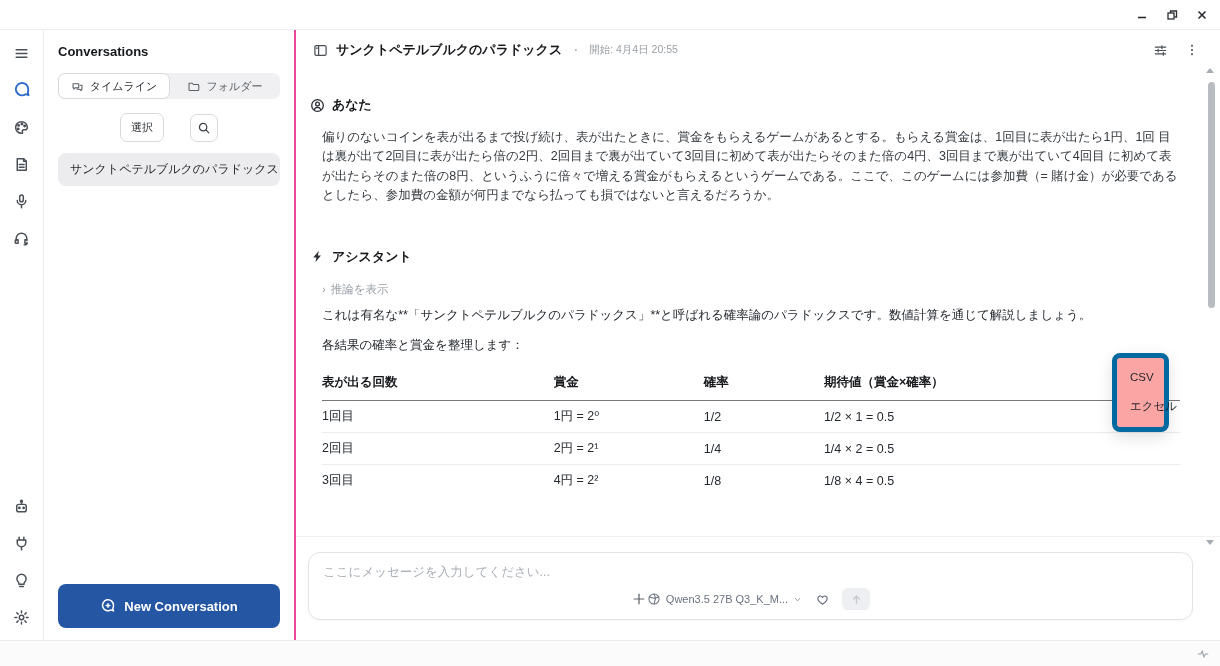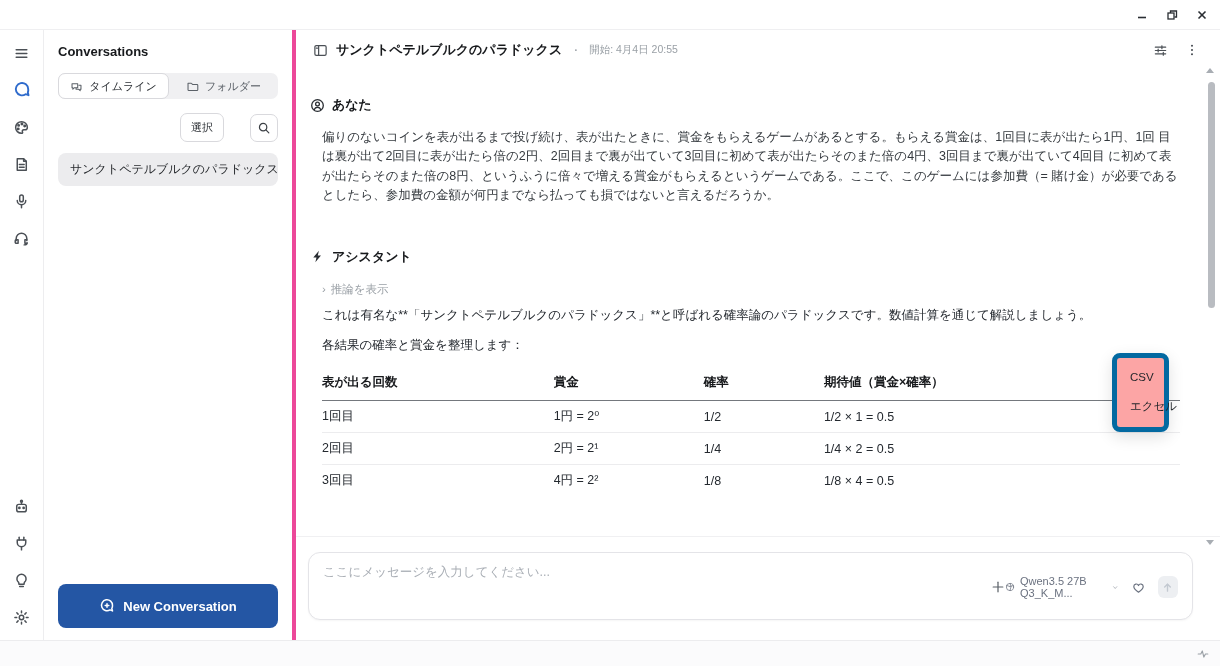--- a/index.html
+++ b/index.html
@@ -17,27 +17,27 @@
 
   
   .rail { width:44px; flex:0 0 44px; border-right:1px solid #ededef; display:flex; flex-direction:column; align-items:center; padding:14px 0 10px; }
   .rail .grp { display:flex; flex-direction:column; gap:19px; align-items:center; }
   .rail .spacer { flex:1; }
   .rail-ic { width:18px; height:18px; display:flex; align-items:center; justify-content:center; }
   .rail-ic svg { stroke:#4b5056; fill:none; stroke-width:1.4; stroke-linecap:round; stroke-linejoin:round; }
   .rail-ic.active svg { stroke:#2f6bcc; stroke-width:1.7; }
 
   
-  .sidebar { width:252px; flex:0 0 252px; border-right:4px solid #ec4899; display:flex; flex-direction:column; padding:14px 14px 12px; }
+  .sidebar { width:252px; flex:0 0 252px; border-right:2px solid #ec4899; display:flex; flex-direction:column; padding:14px 14px 12px; }
   .sb-title { font-size:13px; font-weight:700; color:#17191c; }
   .seg { margin-top:14px; display:flex; background:#f0f0f2; border-radius:7px; height:26px; }
   .seg-tab { flex:1; display:flex; align-items:center; justify-content:center; gap:6px; font-size:11px; color:#5b6168; border-radius:7px; cursor:pointer; }
   .seg-tab.active { background:#fff; border:1px solid #d9d9dd; color:#2a2e33; font-weight:500; }
   .seg-tab svg { stroke:#5b6168; fill:none; stroke-width:1.3; stroke-linecap:round; stroke-linejoin:round; }
-  .filter-row { margin-top:14px; display:flex; justify-content:flex-end; align-items:center;gap:26px; }
+  .filter-row { margin-top:14px; display:flex; justify-content:center; align-items:center;gap:26px; }
   .btn-select { background:#fff; border:1px solid #d9d9dd; border-radius:7px; padding:6px 10px; font-size:11px; color:#2a2e33; cursor:pointer; }
   .btn-search { width:28px; height:28px; background:#fff; border:1px solid #d9d9dd; border-radius:7px; display:flex; align-items:center; justify-content:center; cursor:pointer; }
   .btn-search svg { stroke:#3c4045; fill:none; stroke-width:1.4; stroke-linecap:round; }
   .conv-item { margin-top:11px; background:#ececee; border-radius:8px; padding:8px 12px; font-size:12px; color:#26292d; cursor:pointer; white-space:nowrap; overflow:hidden; }
   .sb-spacer { flex:1; }
   .btn-new { height:44px; border:none; border-radius:8px; color:#fff; font-size:13px; font-weight:700; display:flex; align-items:center; justify-content:center; gap:8px; cursor:pointer; font-family:inherit; }
   .btn-new svg { stroke:#fff; fill:none; stroke-width:1.5; stroke-linecap:round; stroke-linejoin:round; }
 
   
   .main { flex:1 1 auto; display:flex; flex-direction:column; min-width:0; position:relative; background:#fff; }
@@ -62,21 +62,21 @@
   .asst-heading { margin-top:22px; font-size:13px; font-weight:700; color:#17191c; }
   .table-intro { margin-top:13px; font-size:12.5px; color:#24292f; }
   table.calc { margin-top:12px; width:100%; border-collapse:collapse; }
   table.calc th { text-align:left; font-size:12.5px; font-weight:700; color:#17191c; padding:8px 0 9px; border-bottom:1px solid #74787d; }
   table.calc td { font-size:12.5px; color:#24292f; padding:7px 0; border-bottom:1px solid #ececee; }
   table.calc tr:last-child td { border-bottom:none; }
   .c1{width:27%;} .c2{width:17.5%;} .c3{width:14%;} .c4{width:41.5%;}
 
   
   .composer-zone { flex:0 0 104px; border-top:1px solid #f0f0f2; padding:15px 27px 0 12px; }
-  .composer { height:68px; border:1px solid #e4e4e8; border-radius:12px; box-shadow:0 1px 2px rgba(0,0,0,.04); padding:11px 14px 9px; display:flex; flex-direction:row; justify-content:space-between; background:#fff; }
+  .composer { height:68px; border:1px solid #e4e4e8; border-radius:12px; box-shadow:0 1px 2px rgba(0,0,0,.04); padding:11px 14px 9px; display:flex; flex-direction:column; justify-content:space-between; background:#fff;align-items:center; }
   .composer textarea { border:none; outline:none; resize:none; width:100%; height:18px; font-family:inherit; font-size:12.5px; color:#33383d; background:transparent; }
   .composer textarea::placeholder { color:#a9aeb5; }
   .composer-bottom { display:flex; align-items:center; }
   .attach-btn { width:16px; height:16px; display:flex; align-items:center; justify-content:center; cursor:pointer; }
   .attach-btn svg { stroke:#5b6168; fill:none; stroke-width:1.4; stroke-linecap:round; }
   .composer-right { margin-left:auto; display:flex; align-items:center; gap:12px; }
   .model-chip { display:flex; align-items:center; gap:5px; cursor:pointer; }
   .model-chip svg { stroke:#6b7280; fill:none; stroke-width:1.2; stroke-linecap:round; stroke-linejoin:round; }
   .model-label { font-size:11px; color:#6b7280; }
   .heart-btn { width:16px; height:16px; display:flex; align-items:center; justify-content:center; cursor:pointer; }

